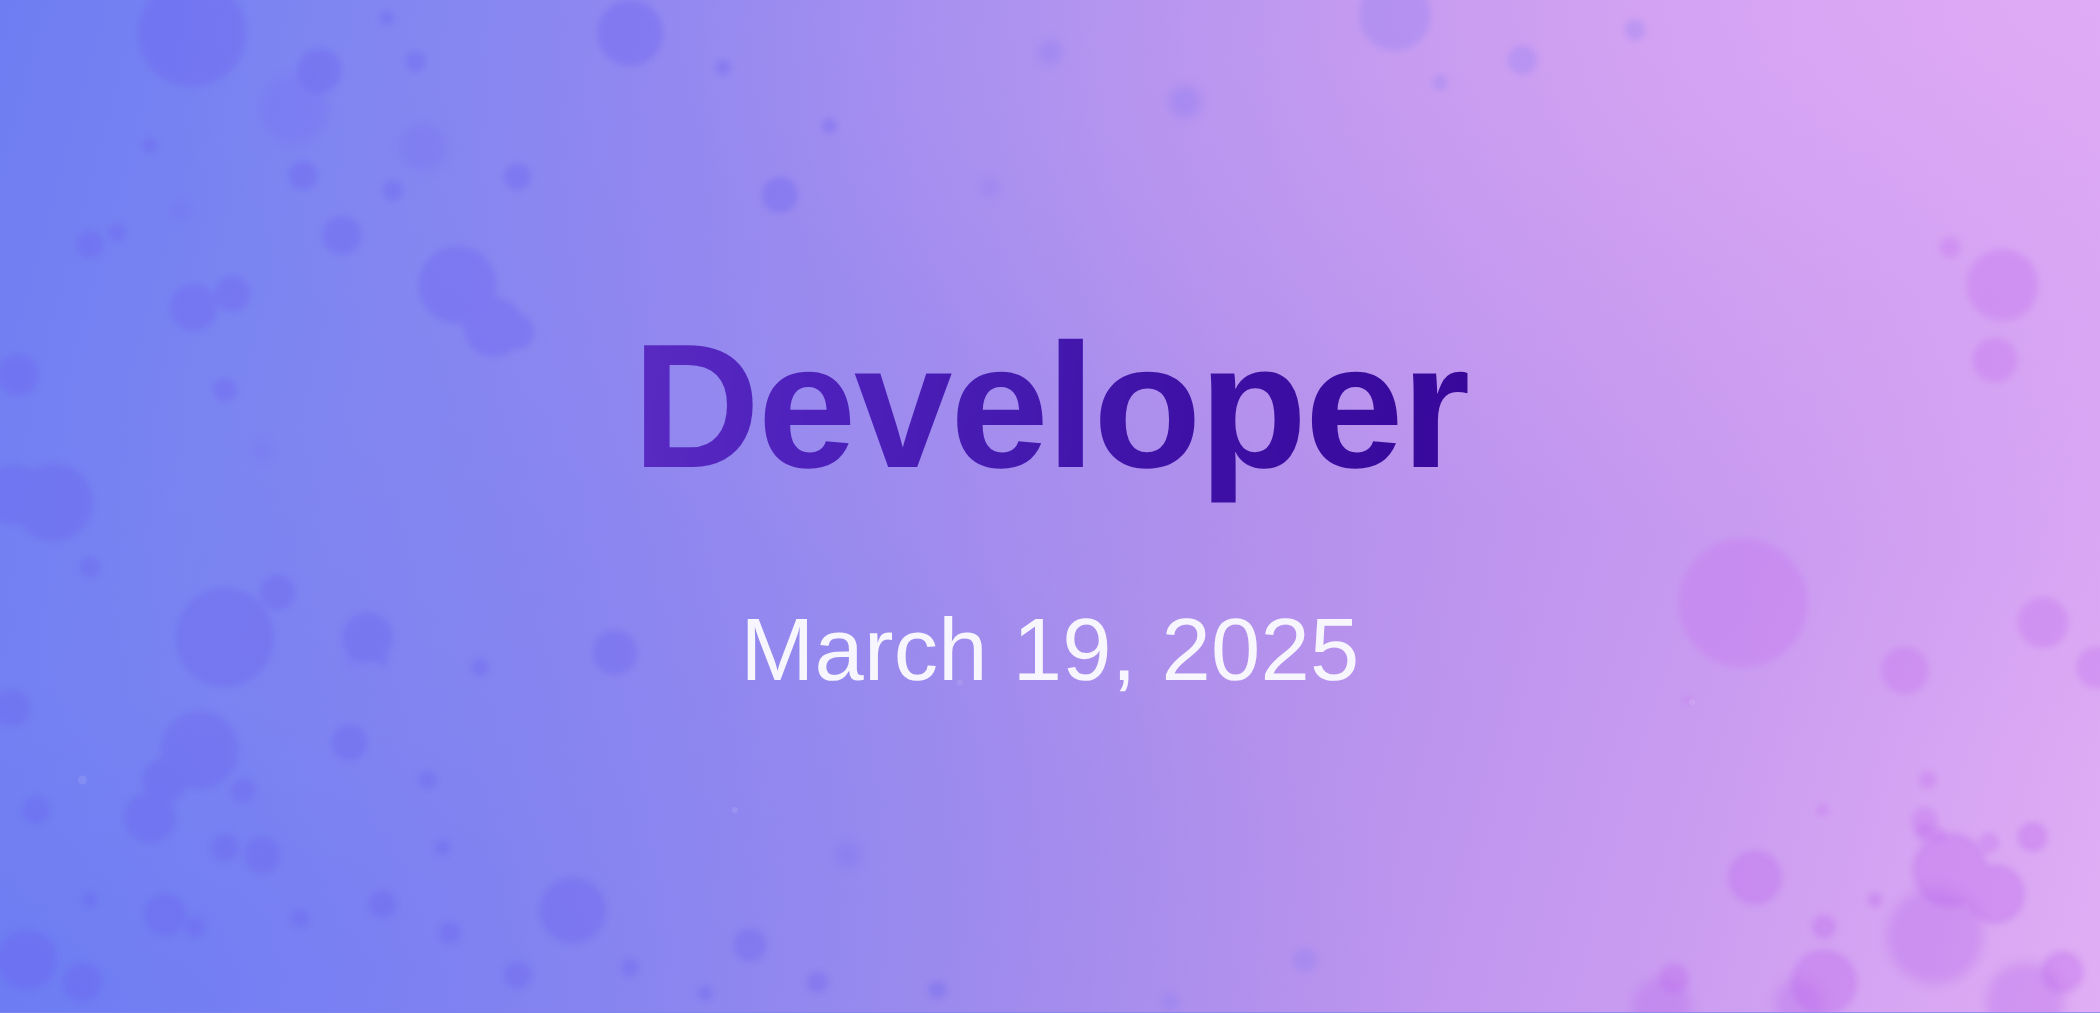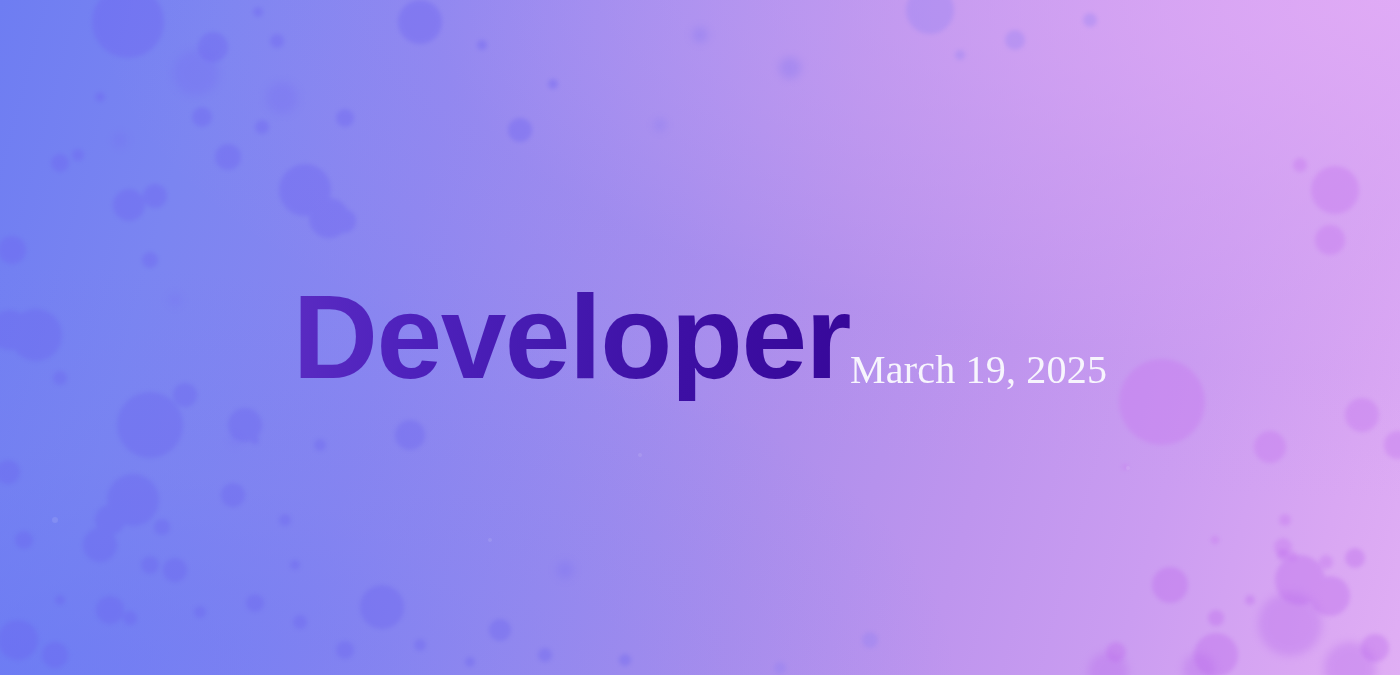--- a/index.html
+++ b/index.html
@@ -56,21 +56,21 @@
     inset: 0;
     pointer-events: none;
   }
   .bokeh svg { display:block; width:1400px; height:675px; }
 
   
   .content {
     position: absolute;
     inset: 0;
     display: flex;
-    flex-direction: row;
+    flex-direction: column;
     align-items: center;
     justify-content: center;
     text-align: center;
     z-index: 5;
   }
 
   .title {
     font-size: 118px;
     font-weight: 700;
     line-height: 1.08;
@@ -80,25 +80,24 @@
     -webkit-background-clip: text;
     background-clip: text;
     color: transparent;
     -webkit-text-fill-color: transparent;
   }
 
   .title-line { display: block; white-space: nowrap; }
 
   .date {
     margin-top: 64px;
-    font-size: 40px;
+    font-size: 59px;
     font-weight: 400;
     letter-spacing: 0.2px;
     color: #F7F5FD;
-    font-family: Liberation Serif, serif;
   }
 </style>
 </head>
 <body>
 
 <div class="banner">
 
   <div class="bokeh">
     <svg viewBox="0 0 1400 675" xmlns="http://www.w3.org/2000/svg" aria-hidden="true">
       <defs>

